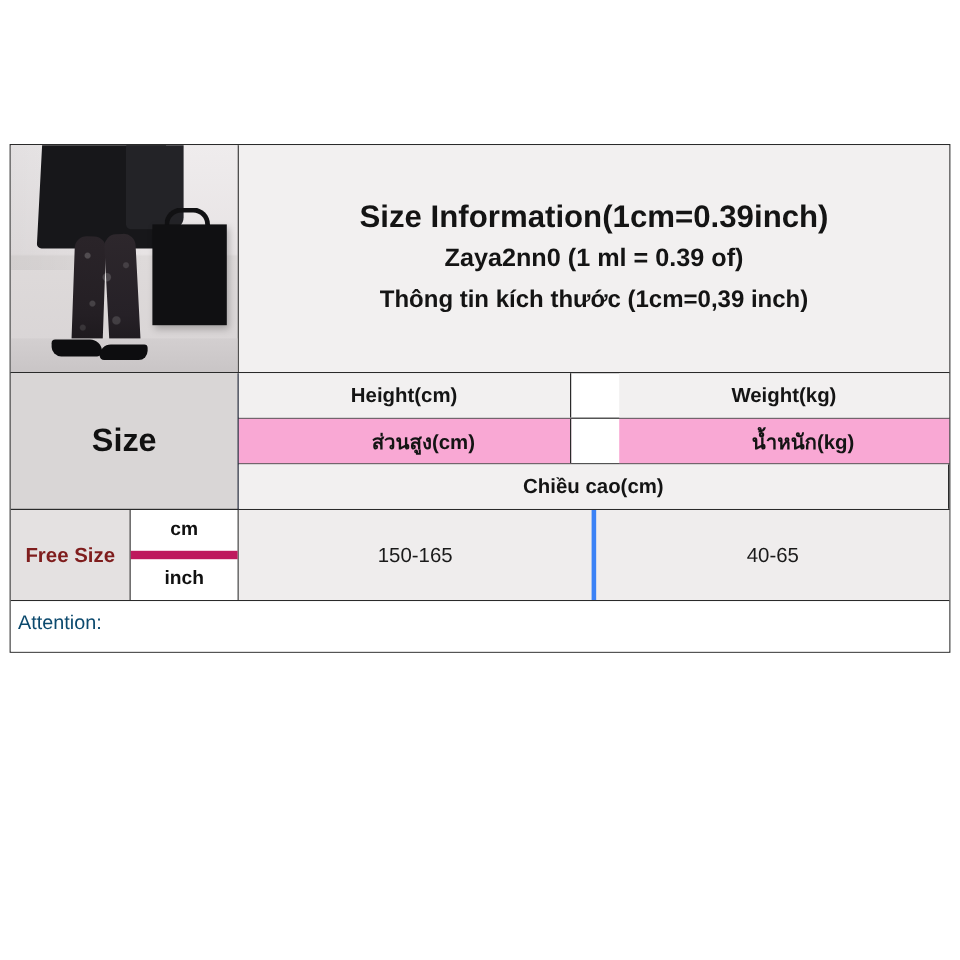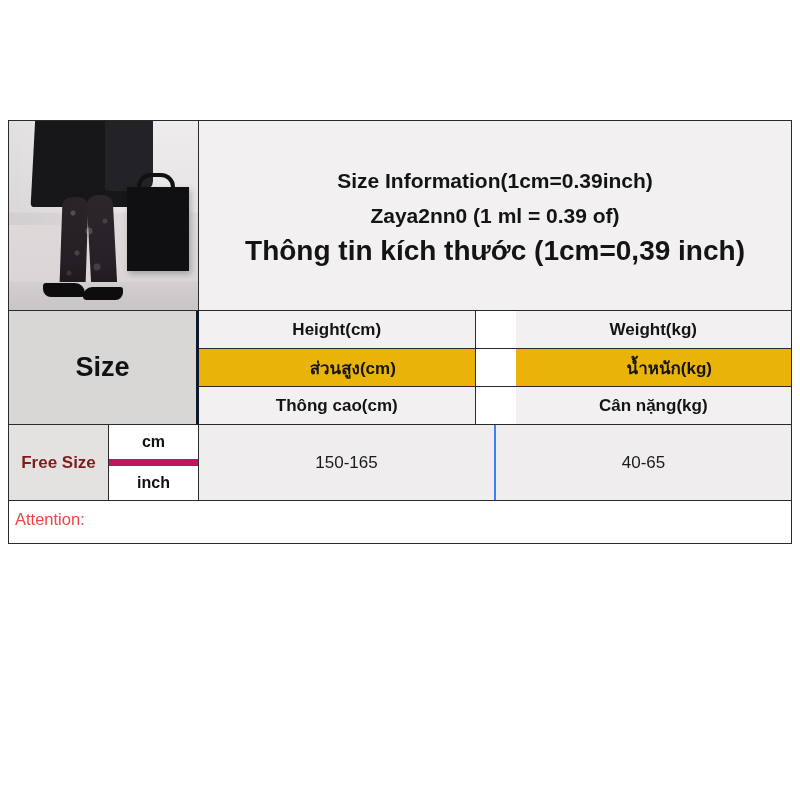--- a/index.html
+++ b/index.html
@@ -149,38 +149,38 @@
     display: flex;
     flex-direction: column;
     align-items: center;
     justify-content: center;
     text-align: center;
     padding: 4px 10px;
     box-sizing: border-box;
   }
   .title-line {
     font-weight: bold;
-    font-size: 21px;
+    font-size: 26px;
     line-height: 35px;
     color: #141414;
     white-space: nowrap;
   }
   .title-line.l2 { font-size: 21px; }
-  .title-line.l3 { font-size: 28px; }
+  .title-line.l3 { font-size: 20px; }
 
   
   .hdr-row {
     display: flex;
     width: 100%;
     box-sizing: border-box;
   }
   .size-label-cell {
     width: 190px;
     min-width: 190px;
-    border-right: 3px solid #0f172a;
+    border-right: 1px solid #0f172a;
     border-bottom: 1px solid #2a2a2a;
     box-sizing: border-box;
     background: #d9d6d6;
     display: flex;
     align-items: center;
     justify-content: center;
     font-size: 27px;
     font-weight: bold;
     color: #111;
   }
@@ -204,21 +204,21 @@
     justify-content: center;
     font-size: 17px;
     font-weight: bold;
     color: #141414;
     background: #f2f0f0;
     box-sizing: border-box;
   }
   .hdr-cell.first {
     border-right: 1px solid #2a2a2a;
   }
-  .hdr-line.h2 .hdr-cell { background: #eab308; padding-left: 32px; }
+  .hdr-line.h2 .hdr-cell { background: #f9a8d4; padding-left: 32px; }
   .hdr-line.h3 .hdr-cell { background: #f2f0f0; }
 
   
   .data-row {
     display: flex;
     width: 100%;
     height: 76px;
     border-bottom: 1px solid #2a2a2a;
     box-sizing: border-box;
     background: #e4e1e1;
@@ -258,33 +258,33 @@
   .val-cell {
     flex: 1;
     display: flex;
     align-items: center;
     justify-content: center;
     font-size: 17px;
     color: #1a1a1a;
     background: #efeded;
     box-sizing: border-box;
   }
-  .val-cell.first { border-right: 2px solid #3b82f6; }
+  .val-cell.first { border-right: 4px solid #3b82f6; }
 
   
   .notes {
     padding: 7px 6px 10px 6px;
     background: #ffffff;
     box-sizing: border-box;
   }
   .notes p {
     margin: 0 0 3px 0;
     font-size: 16.5px;
     line-height: 22px;
-    color: #ef4444;
+    color: #0c4a6e;
   }
 </style>
 </head>
 <body>
 
 <div class="page">
   <div class="size-chart">
 
     <div class="top-row">
       <div class="photo-cell">
@@ -314,22 +314,21 @@
       <div class="hdr-cols">
         <div class="hdr-line h1">
           <div class="hdr-cell first">Height(cm)</div>
           <div class="hdr-cell">Weight(kg)</div>
         </div>
         <div class="hdr-line h2">
           <div class="hdr-cell first">ส่วนสูง(cm)</div>
           <div class="hdr-cell">น้ำหนัก(kg)</div>
         </div>
         <div class="hdr-line h3">
-          <div class="hdr-cell first">Thông cao(cm)</div>
-          <div class="hdr-cell">Cân nặng(kg)</div>
+          <div class="hdr-cell first">Chiều cao(cm)</div>
         </div>
       </div>
     </div>
 
     <div class="data-row">
       <div class="freesize-cell">Free Size</div>
       <div class="unit-cell">
         <div class="unit cm">cm</div>
         <div class="unit inch">inch</div>
       </div>

